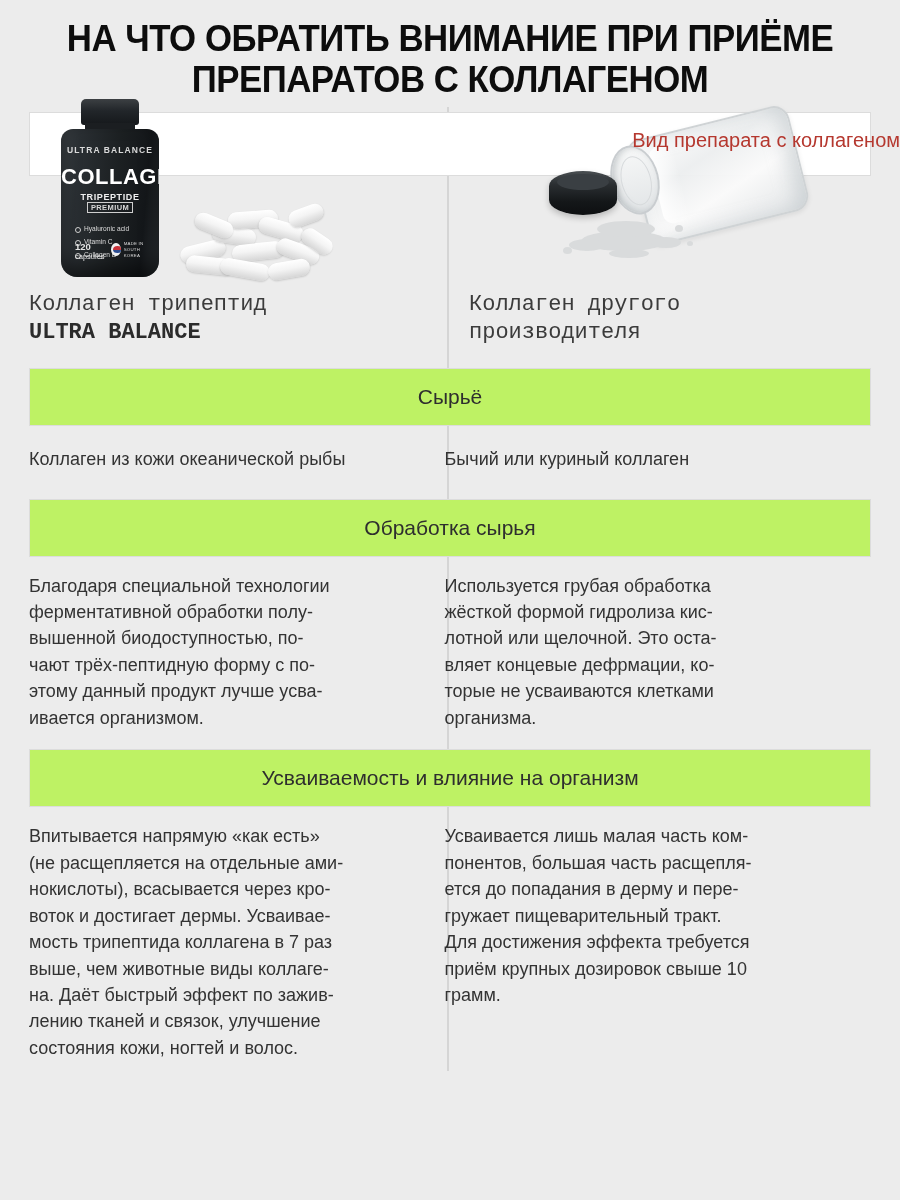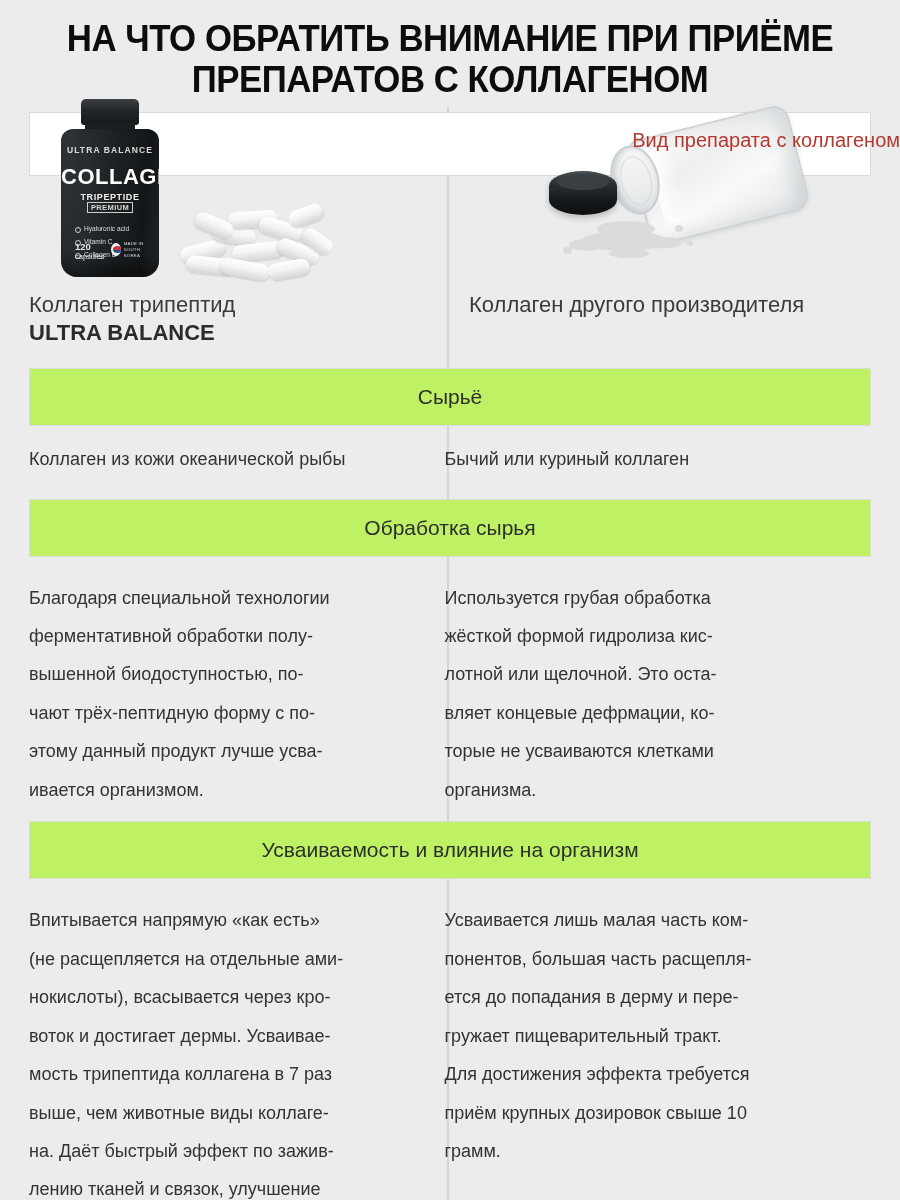--- a/index.html
+++ b/index.html
@@ -294,20 +294,21 @@
     position: relative;
     z-index: 3;
     display: flex;
     padding: 6px 0 12px 0;
   }
   .label-cell {
     box-sizing: border-box;
     font-size: 22px;
     line-height: 1.3;
     color: #3b3b3b;
+    font-family: Liberation Mono, monospace;
   }
   .label-cell.left  { width: 447px; padding: 0 20px 0 29px; }
   .label-cell.right { width: 453px; padding: 0 46px 0 22px; }
   .label-cell strong {
     display: block;
     font-weight: bold;
     color: #2b2b2b;
   }
 
   
@@ -336,21 +337,21 @@
   .cell {
     box-sizing: border-box;
     font-size: 18px;
     line-height: 1.47;
     color: #333333;
   }
   .cell.left  { width: 447px; padding: 16px 24px 10px 29px; }
   .cell.right { width: 506px; padding: 16px 25px 10px 22px; }
   .cell.one-line { padding-top: 20px; padding-bottom: 18px; }
   .cell p { margin: 0; }
-  .cell .ln { display: block; margin-top: 12px; }
+  .cell .ln { display: block; }
 </style>
 </head>
 <body>
 
 <div class="title">
   <span class="l1">НА ЧТО ОБРАТИТЬ ВНИМАНИЕ ПРИ ПРИЁМЕ</span>
   <span class="l2">ПРЕПАРАТОВ С КОЛЛАГЕНОМ</span>
 </div>
 
 <div class="sheet">

